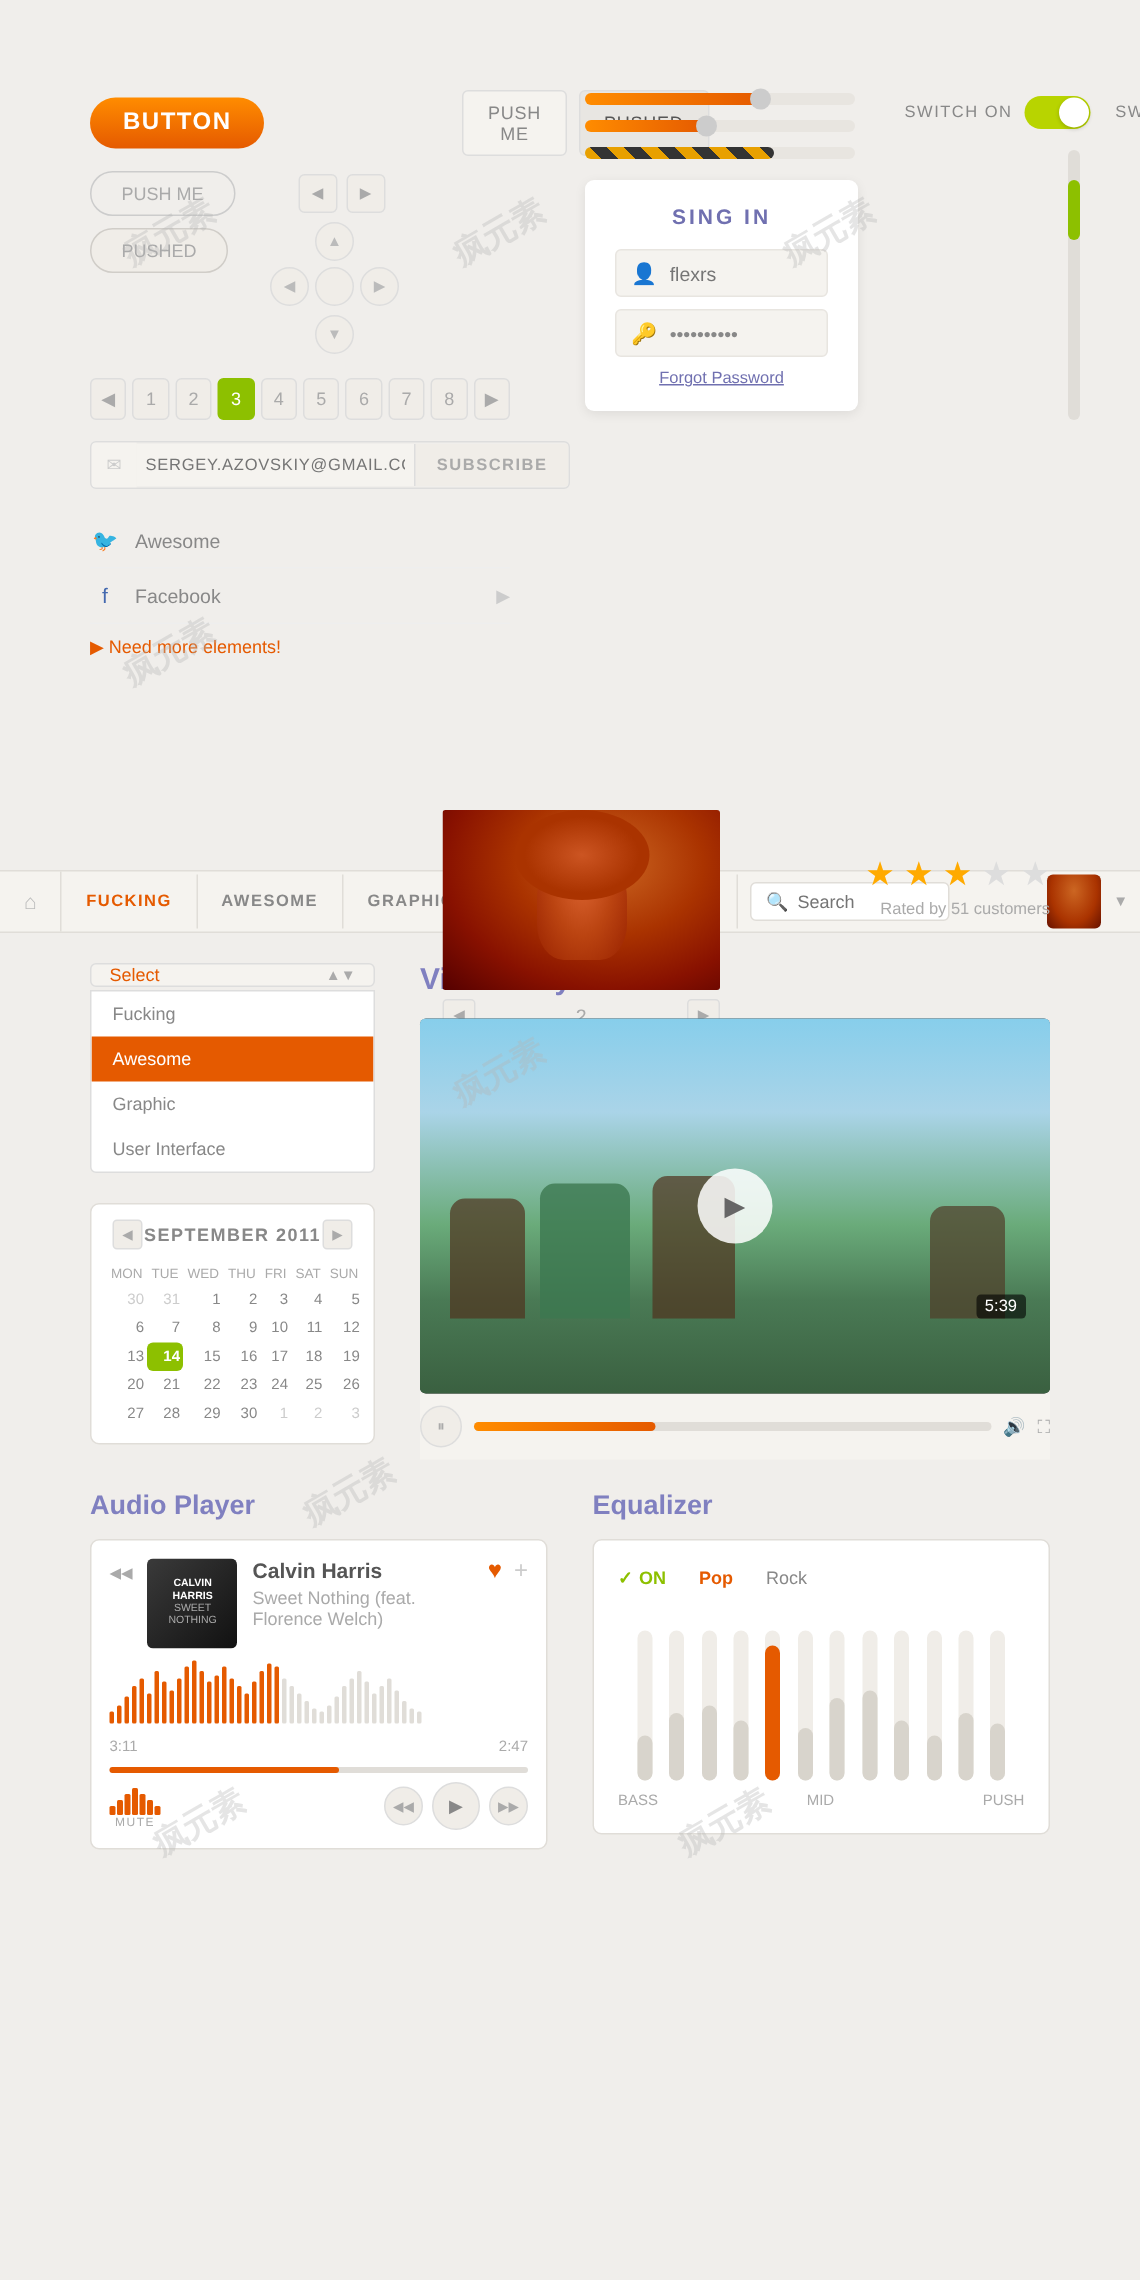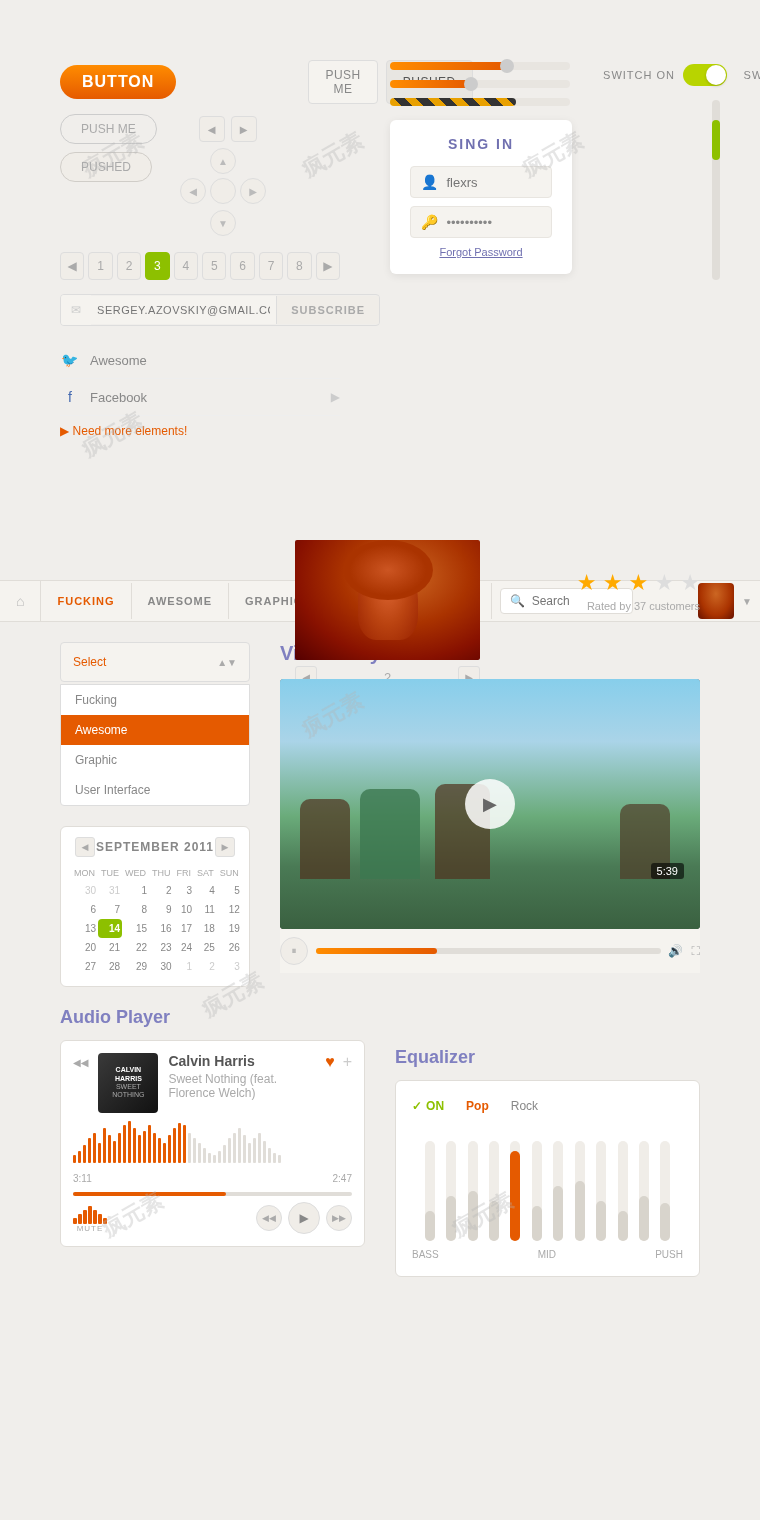--- a/index.html
+++ b/index.html
@@ -480,21 +480,21 @@
     }
 
     
     .dropdown-section {
       width: 190px;
     }
     .select-box {
       background: #f5f3ef;
       border: 1px solid #ddd;
       border-radius: 4px;
-      padding: 12px 12px;
+      padding: 0 12px;
       display: flex;
       justify-content: space-between;
       align-items: center;
       cursor: pointer;
       margin-bottom: 2px;
     }
     .select-label {
       font-size: 12px;
       color: #e55a00;
     }
@@ -766,21 +766,20 @@
     }
     .vol-bar {
       width: 4px;
       background: #e55a00;
       border-radius: 1px;
     }
 
     
     .eq-section {
       flex: 1;
-      margin-top: 40px;
     }
     .eq-title {
       font-size: 18px;
       color: #8080c0;
       font-weight: bold;
       margin-bottom: 12px;
     }
     .eq-box {
       background: white;
       border: 1px solid #e0ddd8;
@@ -997,21 +996,21 @@
   </div>
 
   <div class="rating-section">
     <div class="stars">
       <span>★</span>
       <span>★</span>
       <span>★</span>
       <span class="star-empty">★</span>
       <span class="star-empty">★</span>
     </div>
-    <div class="rating-text">Rated by 37 customers</div>
+    <div class="rating-text">Rated by 51 customers</div>
   </div>
 
 </div>
 
 <div class="navbar">
   <div class="nav-home">⌂</div>
   <div class="nav-item active">FUCKING</div>
   <div class="nav-item">AWESOME</div>
   <div class="nav-item">GRAPHIC</div>
   <div class="nav-item">USER</div>

